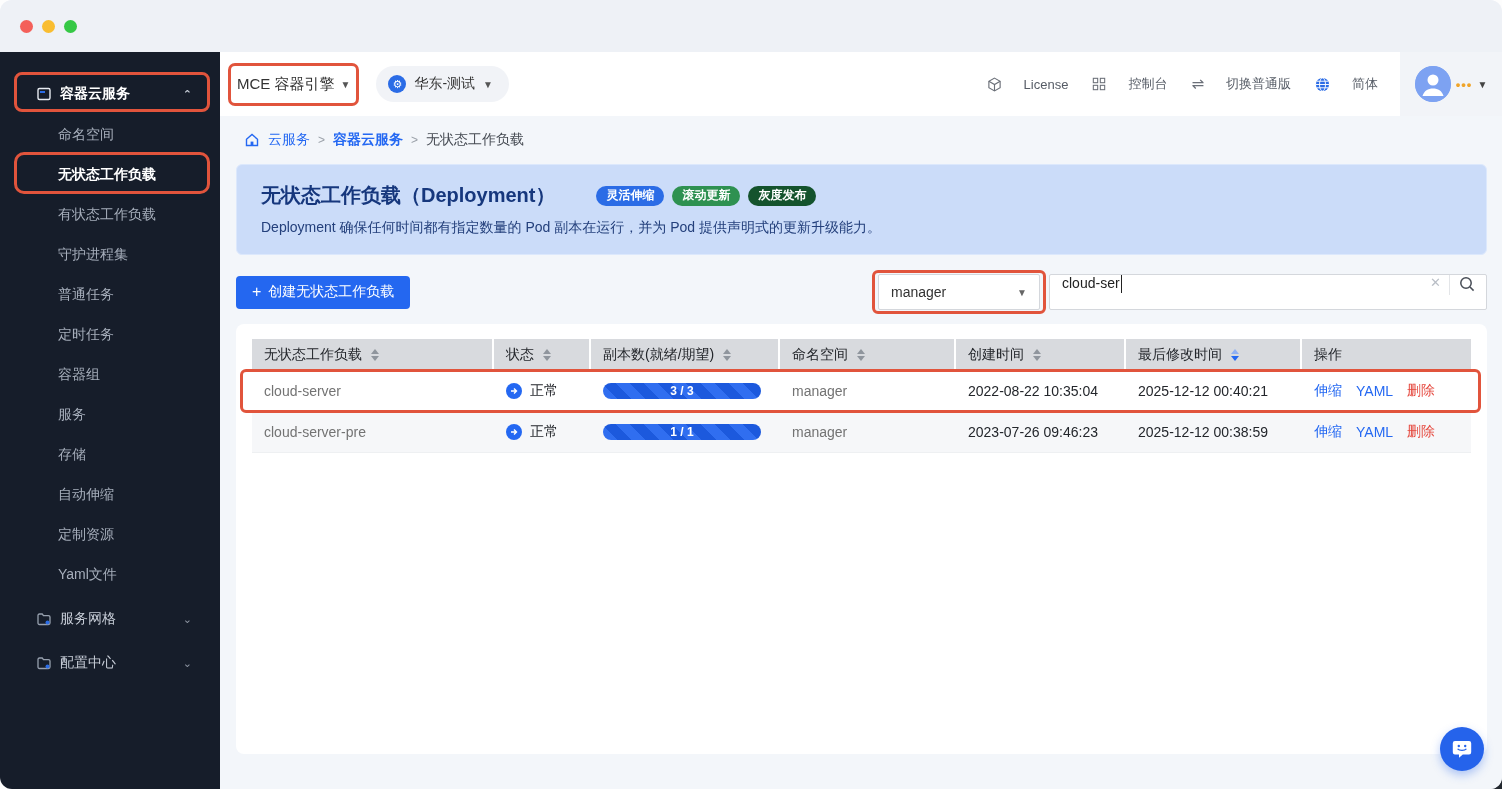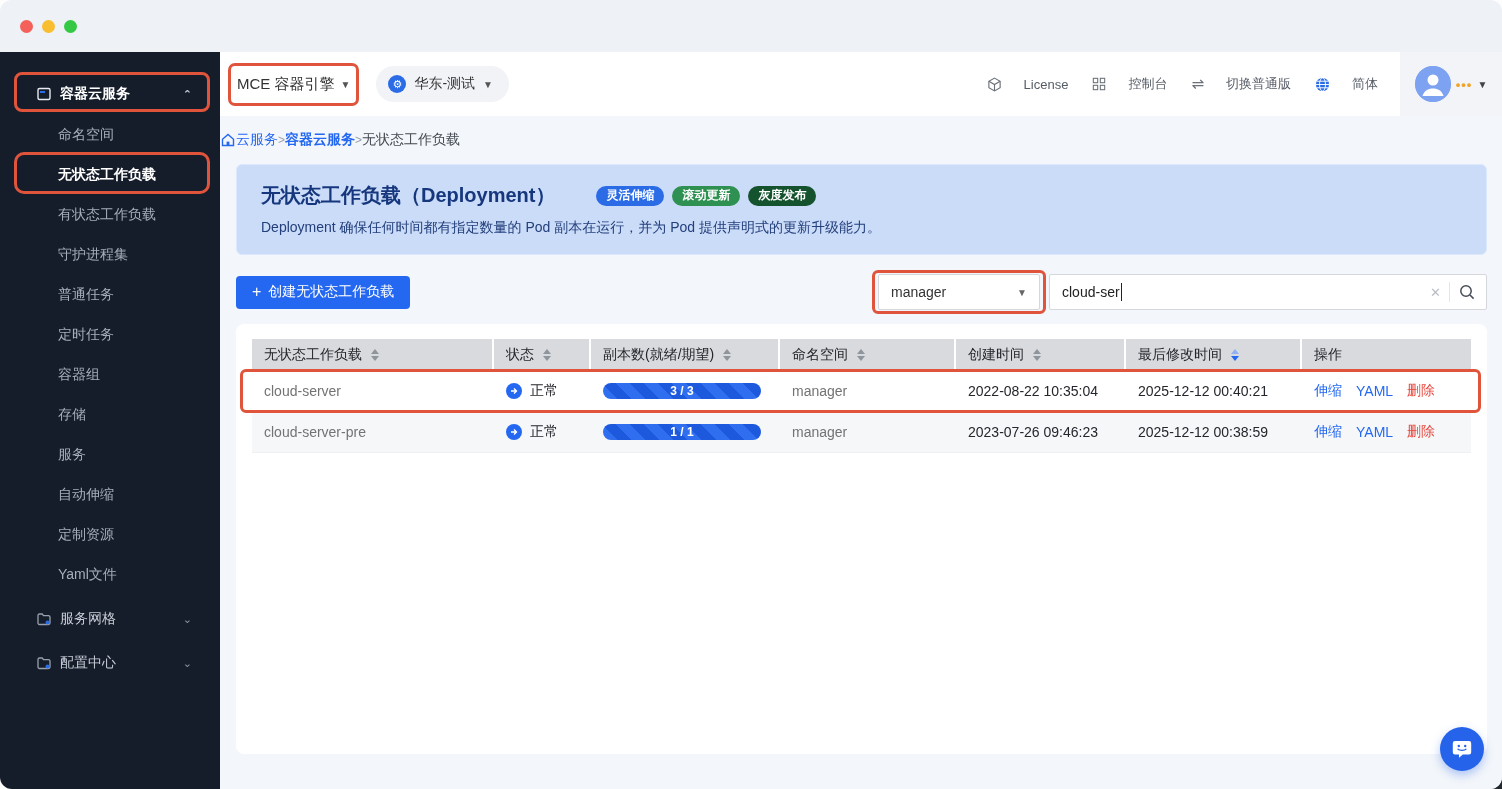--- a/index.html
+++ b/index.html
@@ -43,42 +43,42 @@
   .cluster-ic { width:18px; height:18px; border-radius:50%; background:#2b6ce6; color:#fff; font-size:11px; display:flex; align-items:center; justify-content:center; }
   .nav-right { margin-left:auto; display:flex; align-items:center; gap:24px; padding-right:22px; }
   .nav-link { display:flex; align-items:center; gap:22px; font-size:13px; color:#565c66; cursor:pointer; }
   .nav-link svg { display:block; }
   .glyph { font-size:15px; color:#6a6f78; }
   .avatar-panel { width:102px; height:64px; background:#f2f4f8; display:flex; align-items:center; justify-content:center; gap:5px; cursor:pointer; }
   .avatar { width:36px; height:36px; border-radius:50%; background:#7da2f2; overflow:hidden; flex:none; }
   .dots { color:#f0a429; font-size:13px; letter-spacing:1px; font-weight:bold; }
   .avatar-caret { font-size:10px; color:#444; }
 
-  .breadcrumb { height:48px; display:flex; align-items:center; font-size:14px; flex:none; }
+  .breadcrumb { height:48px; display:flex; align-items:center; gap:8px; padding-left:24px; font-size:14px; flex:none; }
   .bc-link { color:#2468f2; cursor:pointer; }
   .bc-link.bold { font-weight:bold; }
   .bc-sep { color:#9aa0a8; font-size:12px; }
   .bc-last { color:#454a52; }
 
   .content { padding:0 15px 0 16px; flex:1; position:relative; }
 
   .banner { background:#cbdcf9; border:1px solid #dce8fc; border-radius:6px; height:91px; padding:17px 24px 0; }
   .banner-row { display:flex; align-items:center; gap:41px; }
   .banner-title { font-size:20px; font-weight:bold; color:#16377d; }
   .badges { display:flex; gap:8px; }
   .badge { height:20px; border-radius:10px; padding:0 10px; color:#fff; font-size:12px; font-weight:bold; display:flex; align-items:center; }
   .banner-desc { margin-top:10px; font-size:14px; color:#24407c; }
 
   .toolbar { margin-top:19px; display:flex; align-items:center; }
   .create-btn { height:33px; background:#2467f0; color:#fff; border:none; border-radius:4px; font-size:14px; padding:0 16px; display:flex; align-items:center; gap:7px; cursor:pointer; font-family:inherit; }
   .create-btn .plus { font-size:16px; font-weight:normal; }
   .filters { margin-left:auto; display:flex; align-items:center; gap:9px; }
   .ns-select { position:relative; width:162px; height:36px; background:#fff; border:1px solid #d4d7dc; border-radius:2px; display:flex; align-items:center; padding:0 12px; font-size:14px; color:#333; cursor:pointer; }
   .ns-select .caret { margin-left:auto; color:#666; }
-  .search-box { width:438px; height:36px; background:#fff; border:1px solid #d4d7dc; border-radius:2px; display:flex; align-items:center; padding:0 10px 0 12px; }
+  .search-box { width:438px; height:36px; background:#fff; border:1px solid #d4d7dc; border-radius:2px; display:flex; align-items:flex-start; padding:0 10px 0 12px; }
   .search-text { font-size:14px; color:#222; }
   .cursor-bar { display:inline-block; width:1.5px; height:18px; background:#222; margin-left:1px; vertical-align:middle; }
   .clear-x { margin-left:auto; color:#b9bec6; font-size:13px; cursor:pointer; padding:0 6px; }
   .search-divider { width:1px; height:20px; background:#e3e5e8; margin:0 8px 0 2px; }
   .mag { cursor:pointer; display:flex; align-items:center; }
 
   .card { margin-top:14px; background:#fff; border-radius:8px; height:430px; padding:15px 16px; }
   .grid-head, .grid-row { display:grid; grid-template-columns:242px 97px 189px 176px 170px 176px 1fr; }
   .grid-head { height:32px; background:#d8dade; }
   .th { display:flex; align-items:center; gap:9px; padding-left:12px; font-size:14px; color:#23262b; border-right:2px solid #fff; }
@@ -134,22 +134,22 @@
       <div class="side-child">命名空间</div>
       <div class="side-child active">
         <span>无状态工作负载</span>
         <div class="anno" style="inset: -2px 10px 0px 14px; border-radius: 10px; border-color: rgb(225, 84, 60);"></div>
       </div>
       <div class="side-child">有状态工作负载</div>
       <div class="side-child">守护进程集</div>
       <div class="side-child">普通任务</div>
       <div class="side-child">定时任务</div>
       <div class="side-child">容器组</div>
+      <div class="side-child">服务</div>
       <div class="side-child">存储</div>
-      <div class="side-child">服务</div>
       <div class="side-child">自动伸缩</div>
       <div class="side-child">定制资源</div>
       <div class="side-child">Yaml文件</div>
 
       <div class="side-item" style="margin-top:5px;">
         <span class="ic">
           <svg width="16" height="16" viewBox="0 0 16 16">
               <path d="M2 4.5c0-.8.6-1.5 1.4-1.5h2.8l1.3 1.6h4.9c.9 0 1.6.7 1.6 1.5v5.9c0 .8-.7 1.5-1.6 1.5H3.4C2.6 13.5 2 12.8 2 12z" fill="none" stroke="#97a0ae" stroke-width="1.3"></path>
               <circle cx="11.5" cy="11.5" r="2" fill="#2b6ce6"></circle>
             </svg>

